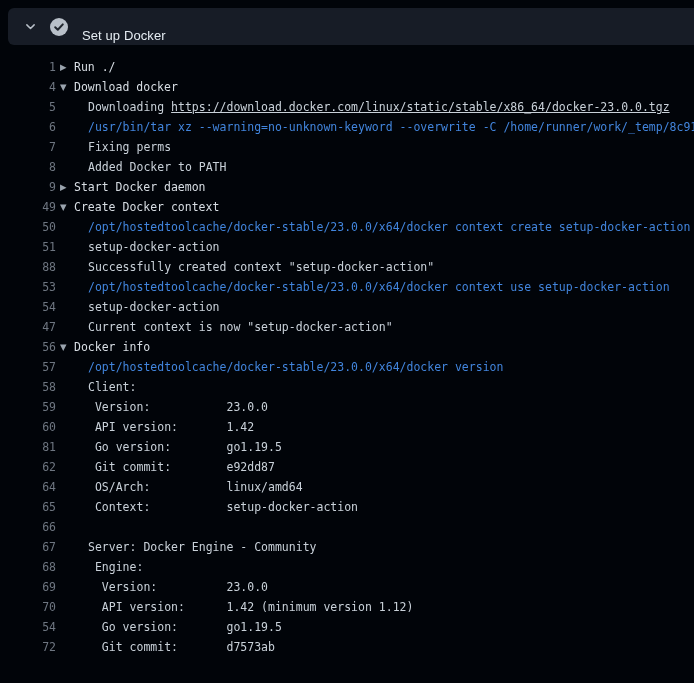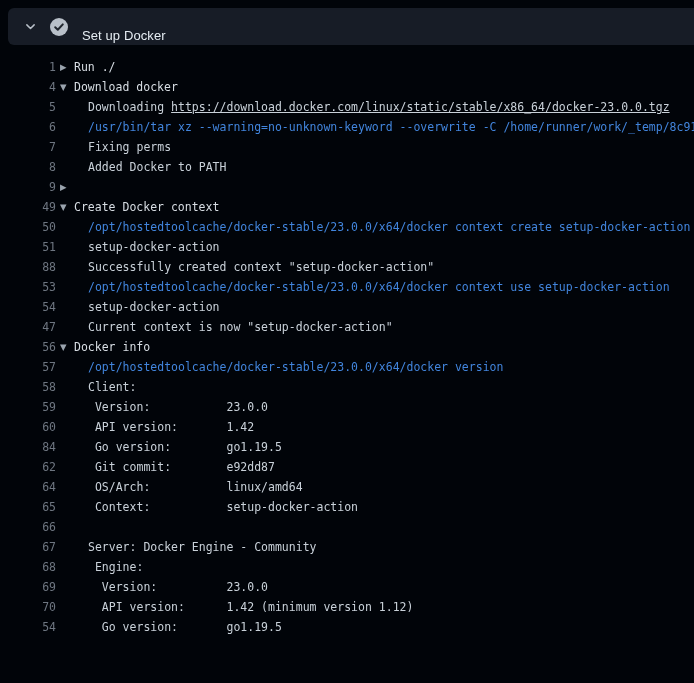--- a/index.html
+++ b/index.html
@@ -123,38 +123,39 @@
     <span class="step-title">Set up Docker</span>
   </div>
 
   <div class="log">
       <div class="row group"><span class="num">1</span><span class="slot">▶</span><span class="text">Run ./</span></div>
       <div class="row group"><span class="num">4</span><span class="slot">▼</span><span class="text">Download docker</span></div>
       <div class="row child"><span class="num">5</span><span class="slot"></span><span class="text">Downloading <span class="link">https://download.docker.com/linux/static/stable/x86_64/docker-23.0.0.tgz</span></span></div>
       <div class="row child"><span class="num">6</span><span class="slot"></span><span class="text cmd">/usr/bin/tar xz --warning=no-unknown-keyword --overwrite -C /home/runner/work/_temp/8c91</span></div>
       <div class="row child"><span class="num">7</span><span class="slot"></span><span class="text">Fixing perms</span></div>
       <div class="row child"><span class="num">8</span><span class="slot"></span><span class="text">Added Docker to PATH</span></div>
-      <div class="row group"><span class="num">9</span><span class="slot">▶</span></div>
+      <div class="row group"><span class="num">9</span><span class="slot">▶</span><span class="text">Start Docker daemon</span></div>
       <div class="row group"><span class="num">49</span><span class="slot">▼</span><span class="text">Create Docker context</span></div>
       <div class="row child"><span class="num">50</span><span class="slot"></span><span class="text cmd">/opt/hostedtoolcache/docker-stable/23.0.0/x64/docker context create setup-docker-action</span></div>
       <div class="row child"><span class="num">51</span><span class="slot"></span><span class="text">setup-docker-action</span></div>
       <div class="row child"><span class="num">88</span><span class="slot"></span><span class="text">Successfully created context "setup-docker-action"</span></div>
       <div class="row child"><span class="num">53</span><span class="slot"></span><span class="text cmd">/opt/hostedtoolcache/docker-stable/23.0.0/x64/docker context use setup-docker-action</span></div>
       <div class="row child"><span class="num">54</span><span class="slot"></span><span class="text">setup-docker-action</span></div>
       <div class="row child"><span class="num">47</span><span class="slot"></span><span class="text">Current context is now "setup-docker-action"</span></div>
       <div class="row group"><span class="num">56</span><span class="slot">▼</span><span class="text">Docker info</span></div>
       <div class="row child"><span class="num">57</span><span class="slot"></span><span class="text cmd">/opt/hostedtoolcache/docker-stable/23.0.0/x64/docker version</span></div>
       <div class="row child"><span class="num">58</span><span class="slot"></span><span class="text">Client:</span></div>
       <div class="row child"><span class="num">59</span><span class="slot"></span><span class="text"> Version:           23.0.0</span></div>
       <div class="row child"><span class="num">60</span><span class="slot"></span><span class="text"> API version:       1.42</span></div>
-      <div class="row child"><span class="num">84</span><span class="slot"></span><span class="text"> Go version:        go1.19.5</span></div>
+      <div class="row child"><span class="num">81</span><span class="slot"></span><span class="text"> Go version:        go1.19.5</span></div>
       <div class="row child"><span class="num">62</span><span class="slot"></span><span class="text"> Git commit:        e92dd87</span></div>
       <div class="row child"><span class="num">64</span><span class="slot"></span><span class="text"> OS/Arch:           linux/amd64</span></div>
       <div class="row child"><span class="num">65</span><span class="slot"></span><span class="text"> Context:           setup-docker-action</span></div>
       <div class="row child"><span class="num">66</span><span class="slot"></span><span class="text"></span></div>
       <div class="row child"><span class="num">67</span><span class="slot"></span><span class="text">Server: Docker Engine - Community</span></div>
       <div class="row child"><span class="num">68</span><span class="slot"></span><span class="text"> Engine:</span></div>
       <div class="row child"><span class="num">69</span><span class="slot"></span><span class="text">  Version:          23.0.0</span></div>
       <div class="row child"><span class="num">70</span><span class="slot"></span><span class="text">  API version:      1.42 (minimum version 1.12)</span></div>
       <div class="row child"><span class="num">54</span><span class="slot"></span><span class="text">  Go version:       go1.19.5</span></div>
+      <div class="row child"><span class="num">72</span><span class="slot"></span><span class="text">  Git commit:       d7573ab</span></div>
     </div>
 
 </div>
 
 </body></html>

